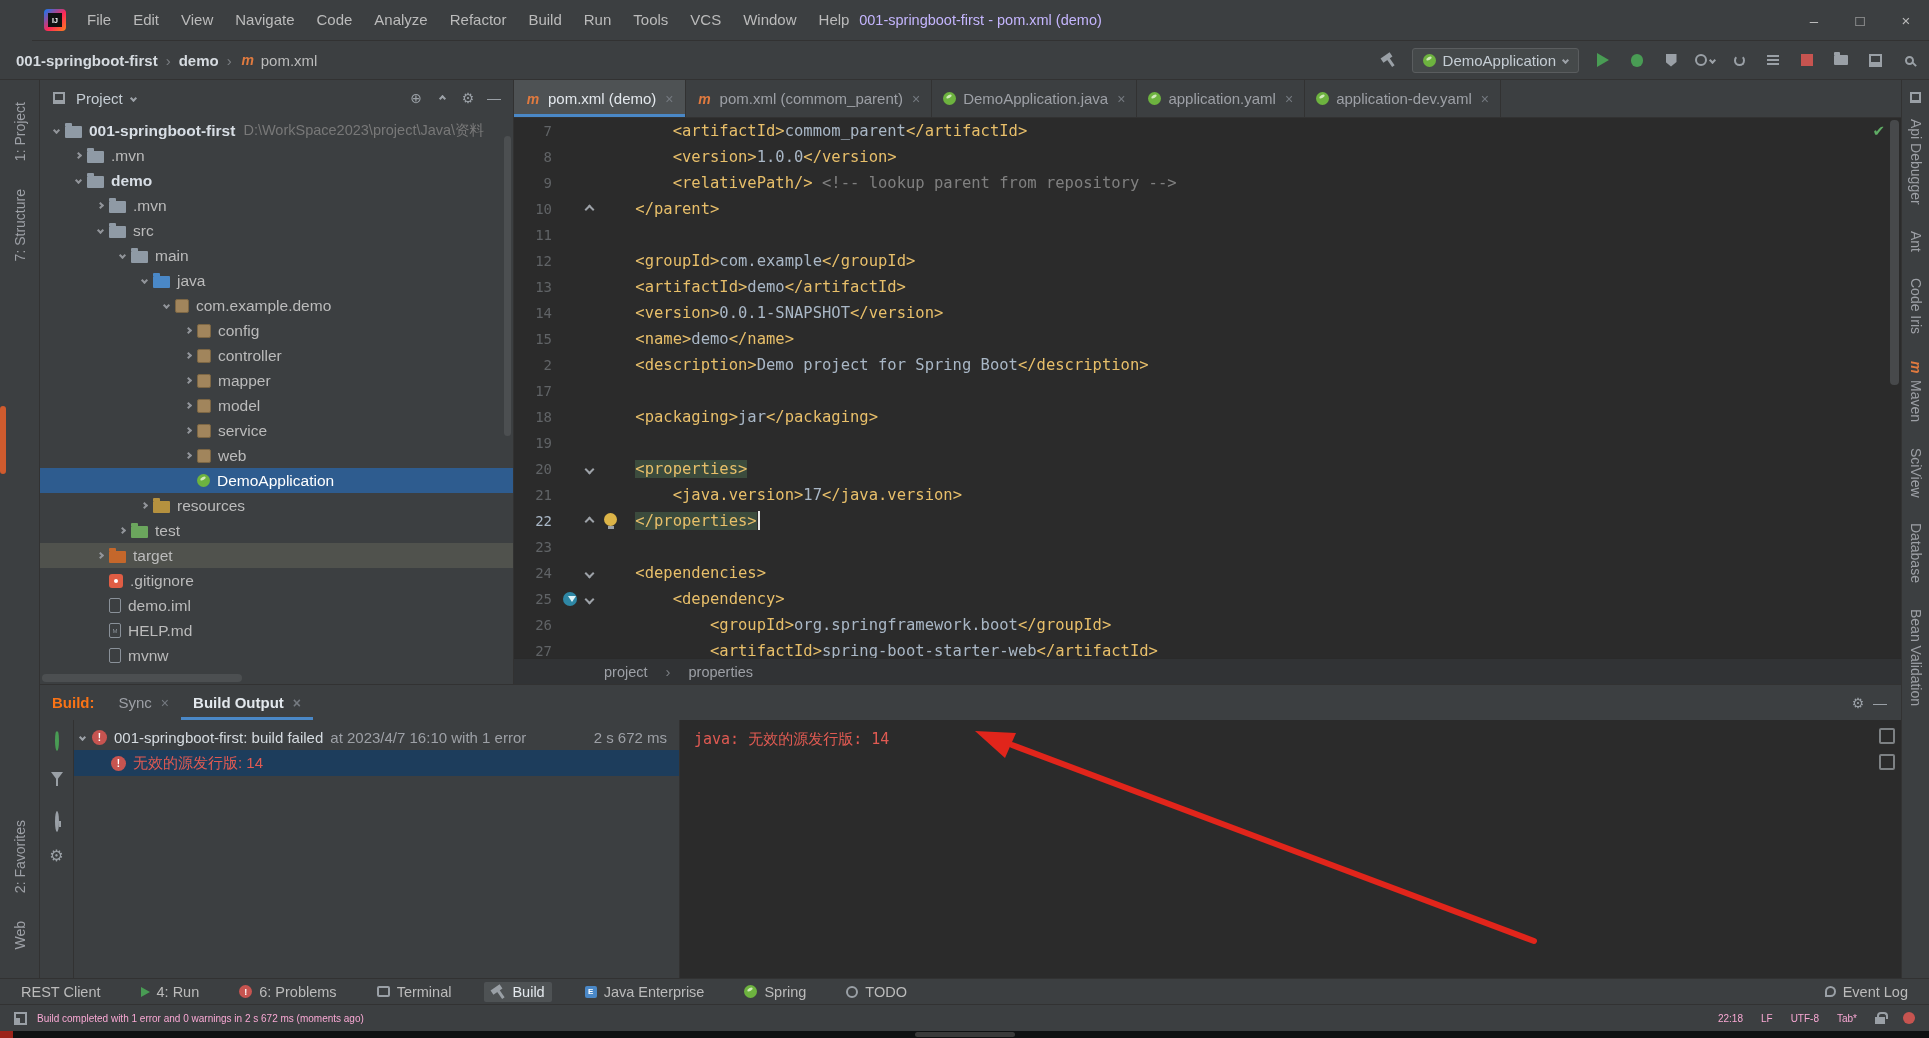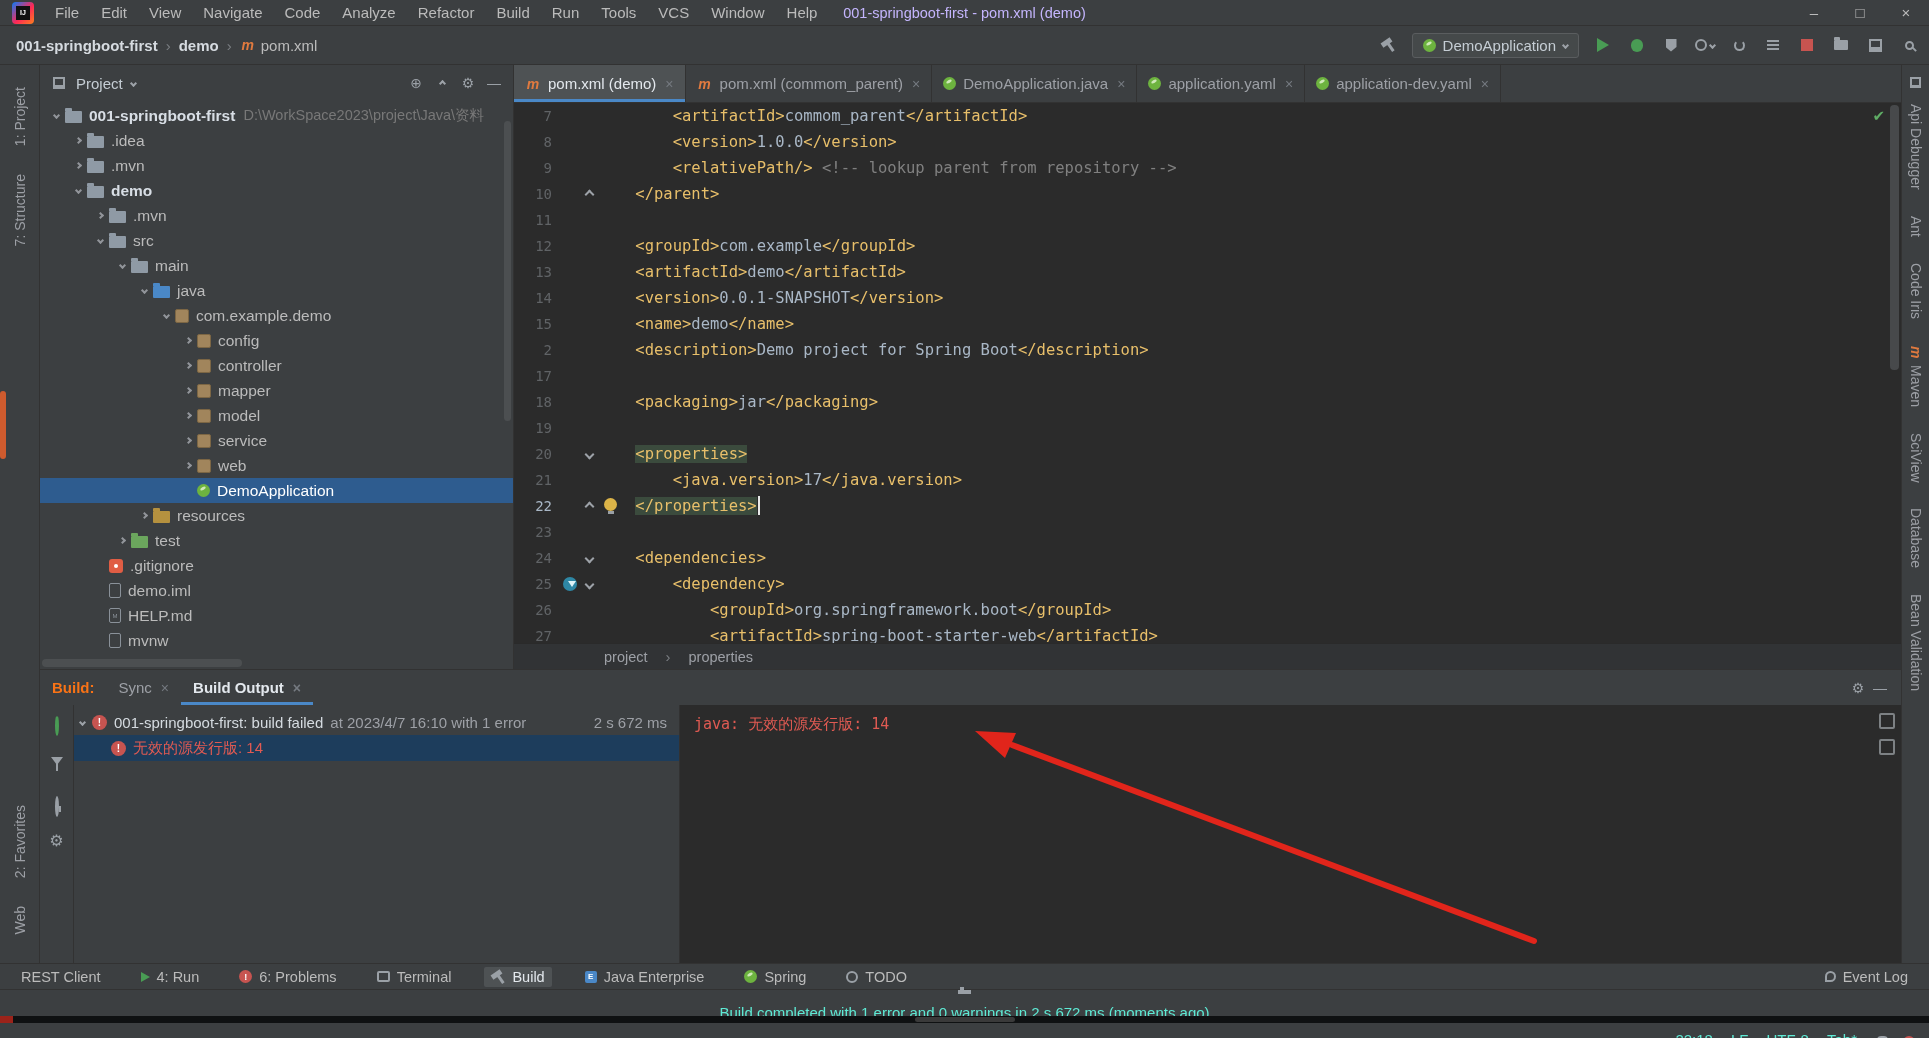--- a/index.html
+++ b/index.html
@@ -1,21 +1,21 @@
 <!DOCTYPE html>
 <html><head>
 <meta charset="utf-8">
 <style>
   * { margin:0; padding:0; box-sizing:border-box; }
   html,body { width:1929px; height:1038px; overflow:hidden; background:#2b2b2b;
     font-family:"Liberation Sans","DejaVu Sans",sans-serif; }
   #app { position:relative; width:1929px; height:1038px; background:#3c3f41; color:#bbb; }
 
   
-  #titlebar { height:26px; background:#3c3f41; display:flex; align-items:center; position:relative; border-bottom:1px solid #323232; }
+  #titlebar { height:41px; background:#3c3f41; display:flex; align-items:center; position:relative; border-bottom:1px solid #323232;margin-left:32px; }
   #app-icon { width:22px; height:22px; margin:0 10px 0 12px; border-radius:4px;
     background:linear-gradient(135deg,#087cfa,#fe2857 55%,#fc801d); display:flex; align-items:center; justify-content:center; }
   #app-icon i { width:14px; height:14px; background:#111; display:flex; align-items:center; justify-content:center;
     font-style:normal; font-size:7px; font-weight:bold; color:#fff; }
   .menu-item { padding:5px 11px; font-size:15px; color:#bbb; cursor:default; }
   #window-title { position:absolute; left:50%; transform:translateX(-50%); font-size:14.5px; color:#c4b5fd; }
   #win-btns { position:absolute; right:0; top:0; height:100%; display:flex; }
   .win-btn { width:46px; height:100%; display:flex; align-items:center; justify-content:center; font-size:15px; color:#bbb; }
 
   
@@ -160,21 +160,21 @@
   .tool-btn { display:flex; align-items:center; gap:7px; color:#bbb; padding:2px 7px; }
   .tool-btn.active { background:#4e5254; color:#e3e8ed; border-radius:2px; }
   #bottom-bar .grow { flex:1; }
   .bic { display:inline-flex; width:14px; height:14px; align-items:center; justify-content:center; }
   .bic-run { width:0; height:0; border-left:9px solid #499c54; border-top:5.5px solid transparent; border-bottom:5.5px solid transparent; }
   .bic-terminal { width:13px; height:11px; border:2px solid #9aa0a6; border-radius:2px; }
   .bic-javaee { width:12px; height:12px; background:#4a88c7; border-radius:2px; color:#fff; font-size:8px; font-weight:bold; display:flex; align-items:center; justify-content:center; }
   .bic-todo { width:12px; height:12px; border:2px solid #9aa0a6; border-radius:50%; }
   .bic-event { width:11px; height:11px; border:2px solid #9aa0a6; border-radius:50% 50% 50% 0; }
 
-  #status-bar { height:27px; background:#3c3f41; border-top:1px solid #323232; display:flex; align-items:center; padding:0 14px; font-size:15px; color:#5eead4; gap:10px;flex-direction:column; }
+  #status-bar { height:27px; background:#3c3f41; border-top:1px solid #323232; display:flex; align-items:center; padding:0 14px; font-size:10px; color:#f9a8d4; gap:10px; }
   #status-right { margin-left:auto; display:flex; align-items:flex-end; gap:18px; }
   .st-ic-layout { width:13px; height:13px; border:2px solid #9aa0a6; position:relative; }
   .st-ic-layout::after { content:""; position:absolute; left:0; bottom:0; width:4px; height:5px; background:#9aa0a6; }
   .lock-ic { width:10px; height:7px; background:#9aa0a6; position:relative; margin-top:5px; }
   .lock-ic::before { content:""; position:absolute; left:1.5px; top:-5px; width:7px; height:5px; border:2px solid #9aa0a6; border-bottom:none; border-radius:4px 4px 0 0; }
   .red-dot { width:12px; height:12px; border-radius:50%; background:#c75450; }
 
   #os-strip { height:7px; background:#0f1112; position:relative; }
   #os-red { position:absolute; left:0; top:0; width:13px; height:7px; background:#9c231a; }
   #os-pill { position:absolute; left:50%; transform:translateX(-50%); top:1px; width:100px; height:5px; background:#3a3a3a; border-radius:3px; }
@@ -299,28 +299,20 @@
                 <span class="ic ic-folder"></span>
                 <span class="tree-label bold">001-springboot-first</span>
                 <span class="tree-suffix">D:\WorkSpace2023\project\Java\资料</span>
               </div>
               <div class="tree-row">
                 <span class="ind" style="width:30px"></span>
                 <span class="tw">
                   <span class="chev small right"></span>
                 </span>
                 <span class="ic ic-folder"></span>
-                <span class="tree-label">.idea</span>
-              </div>
-              <div class="tree-row">
-                <span class="ind" style="width:30px"></span>
-                <span class="tw">
-                  <span class="chev small right"></span>
-                </span>
-                <span class="ic ic-folder"></span>
                 <span class="tree-label">.mvn</span>
               </div>
               <div class="tree-row">
                 <span class="ind" style="width:30px"></span>
                 <span class="tw">
                   <span class="chev small down"></span>
                 </span>
                 <span class="ic ic-folder"></span>
                 <span class="tree-label bold">demo</span>
               </div>
@@ -426,20 +418,28 @@
                 <span class="ic ic-folder yellow"></span>
                 <span class="tree-label">resources</span>
               </div>
               <div class="tree-row">
                 <span class="ind" style="width:74px"></span>
                 <span class="tw">
                   <span class="chev small right"></span>
                 </span>
                 <span class="ic ic-folder green"></span>
                 <span class="tree-label">test</span>
+              </div>
+              <div class="tree-row hl">
+                <span class="ind" style="width:52px"></span>
+                <span class="tw">
+                  <span class="chev small right"></span>
+                </span>
+                <span class="ic ic-folder orange"></span>
+                <span class="tree-label">target</span>
               </div>
               <div class="tree-row">
                 <span class="ind" style="width:52px"></span>
                 <span class="tw"></span>
                 <span class="ic ic-git"></span>
                 <span class="tree-label">.gitignore</span>
               </div>
               <div class="tree-row">
                 <span class="ind" style="width:52px"></span>
                 <span class="tw"></span>

